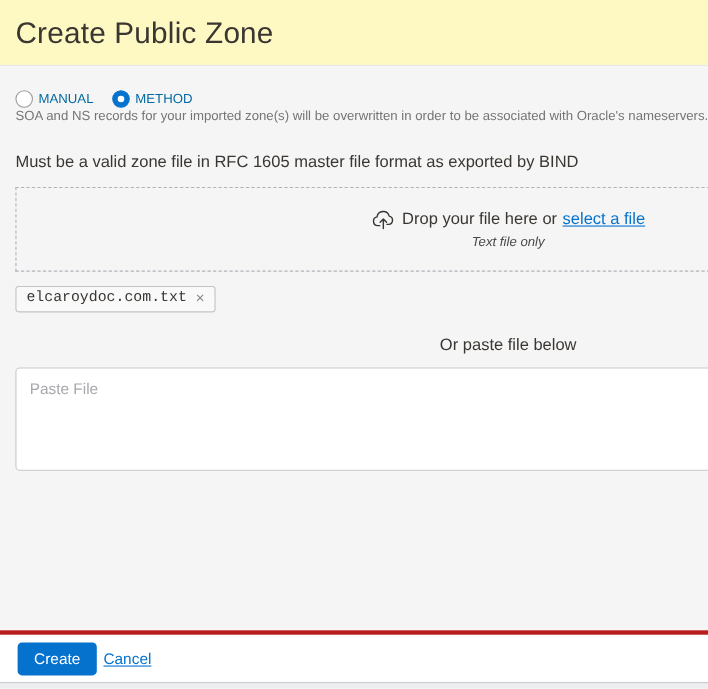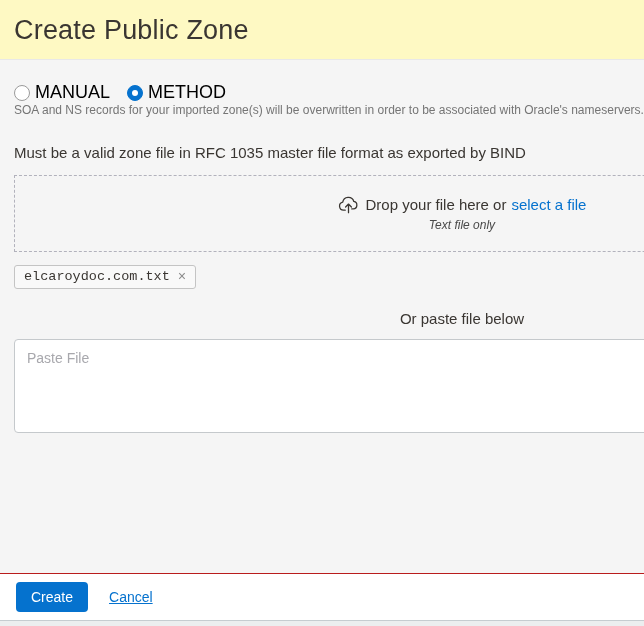--- a/index.html
+++ b/index.html
@@ -59,22 +59,22 @@
     content: "";
     position: absolute;
     left: 50%; top: 50%;
     width: 6px; height: 6px;
     margin: -3px 0 0 -3px;
     border-radius: 50%;
     background: #ffffff;
   }
   .radio-label {
     margin-left: 5px;
-    font-size: 18px;
-    color: #000000;
+    font-size: 12px;
+    color: #0369a1;
   }
 
   .info-text {
     font-size: 12px;
     color: #757575;
   }
 
   .instruction {
     margin-top: 27px;
     font-size: 15px;
@@ -94,20 +94,21 @@
     cursor: pointer;
   }
   .dropzone-line {
     display: flex;
     font-size: 15px;
     color: #3a3632;
   }
   .cloud-icon { margin-right: 7px; display: inline-flex; }
   .select-link {
     color: #0572ce;
+    text-decoration: underline;
     margin-left: 5px;
     cursor: pointer;
   }
   .dropzone-hint {
     margin-top: 4px;
     font-size: 12px;
     font-style: italic;
     color: #4a4a4a;
   }
 
@@ -154,37 +155,37 @@
     resize: none;
     outline: none;
   }
   .paste-textarea::placeholder { color: #a8a8ad; }
 
   
   .dlg-footer {
     flex: 0 0 auto;
     height: 47px;
     background: #ffffff;
-    border-top: 1px solid #b91c1c;
+    border-top: 4px solid #b91c1c;
     display: flex;
     align-items: center;
     padding: 0 16px;
   }
   .create-btn {
     background: #0572ce;
     color: #ffffff;
     border: none;
     border-radius: 4px;
     font-family: "Liberation Sans", sans-serif;
     font-size: 14px;
     padding: 7px 15px;
     cursor: pointer;
   }
   .cancel-link {
-    margin-left: 21px;
+    margin-left: 6px;
     color: #0572ce;
     text-decoration: underline;
     font-size: 14px;
     cursor: pointer;
   }
 
   
   .bottom-strip {
     flex: 0 0 auto;
     height: 6px;
@@ -208,21 +209,21 @@
       <span class="radio-label">MANUAL</span>
     </div>
     <div class="radio-opt">
       <span class="radio-circle selected"></span>
       <span class="radio-label">METHOD</span>
     </div>
   </div>
 
   <div class="info-text">SOA and NS records for your imported zone(s) will be overwritten in order to be associated with Oracle's nameservers.</div>
 
-  <div class="instruction">Must be a valid zone file in RFC 1035 master file format as exported by BIND</div>
+  <div class="instruction">Must be a valid zone file in RFC 1605 master file format as exported by BIND</div>
 
   <div class="dropzone">
     <div class="dropzone-line">
       <span class="cloud-icon">
         <svg width="21" height="18" viewBox="0 0 24 21" aria-hidden="true">
           <path d="M8.2 16.5 H6.2 a4.7 4.7 0 0 1 -0.9-9.3 A6.6 6.6 0 0 1 18.2 6.4 a4.4 4.4 0 0 1 -0.5 8.7 h-1.9" fill="none" stroke="#3a3632" stroke-width="1.5" stroke-linecap="round" stroke-linejoin="round"></path>
           <path d="M12 19.5 V9.5 M8.6 12.8 L12 9.4 l3.4 3.4" fill="none" stroke="#3a3632" stroke-width="1.5" stroke-linecap="round" stroke-linejoin="round"></path>
         </svg>
       </span>
       <span>Drop your file here or</span>

